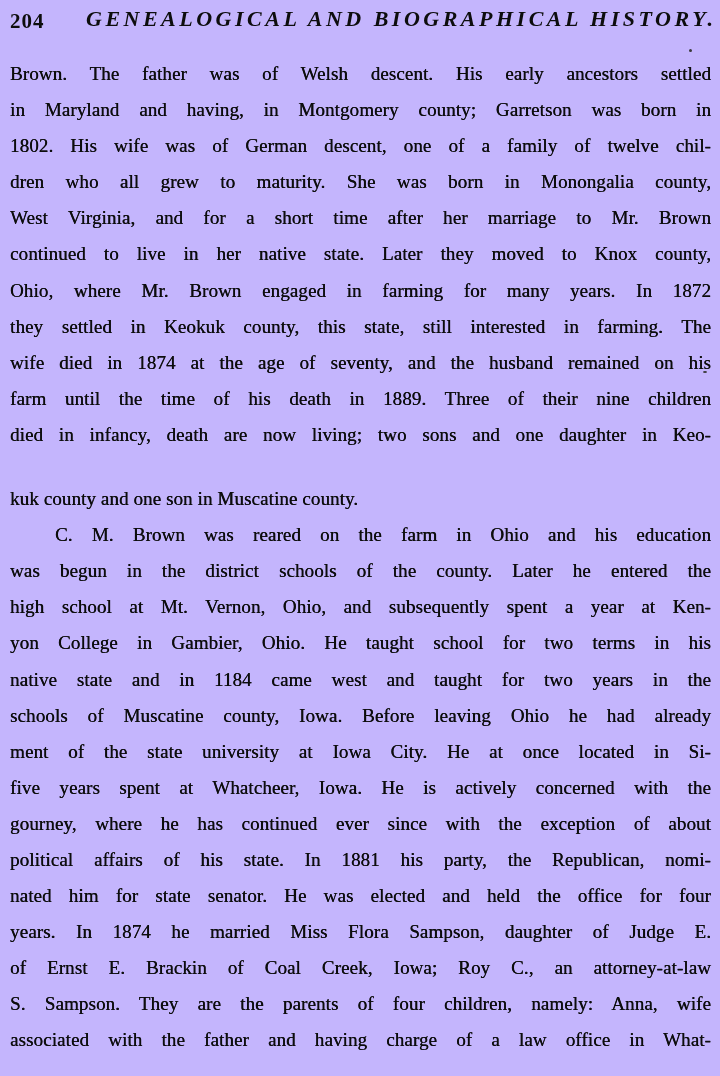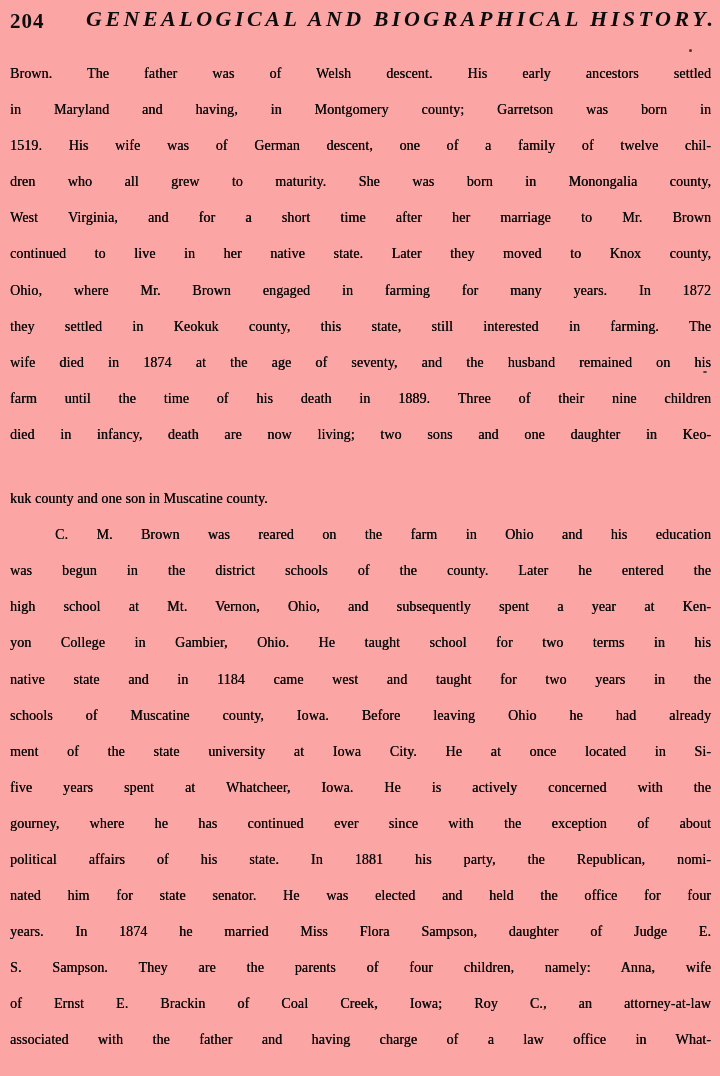--- a/index.html
+++ b/index.html
@@ -4,21 +4,21 @@
 <style>
   html, body {
     margin: 0;
     padding: 0;
     background: #ffffff;
   }
   .page {
     position: relative;
     width: 720px;
     height: 1076px;
-    background: #fca5a5;
+    background: #c4b5fd;
     color: #0d0d0d;
     font-family: "Liberation Serif", serif;
     overflow: hidden;
   }
   .running-header {
     position: absolute;
     top: 6px;
     left: 0;
     right: 0;
     height: 32px;
@@ -46,21 +46,21 @@
   .text-body {
     position: absolute;
     top: 56px;
     left: 10px;
     right: 9px;
   }
   .paragraph {
     margin: 0;
   }
   .text-line {
-    font-size: 14px;
+    font-size: 19px;
     line-height: 36.1px;
     text-align: justify;
     text-align-last: justify;
     text-shadow: 0.3px 0 0 currentColor;
     letter-spacing: 0.1px;
   }
   .text-line.indent {
     text-indent: 45px;
   }
   .text-line.last-unjustified {
@@ -82,21 +82,21 @@
 
   <div class="running-header">
     <div class="page-number">204</div>
     <div class="header-title">GENEALOGICAL AND BIOGRAPHICAL HISTORY.</div>
   </div>
 
   <div class="text-body">
       <div class="paragraph">
         <div class="text-line">Brown. The father was of Welsh descent. His early ancestors settled</div>
         <div class="text-line">in Maryland and having, in Montgomery county; Garretson was born in</div>
-        <div class="text-line">1519. His wife was of German descent, one of a family of twelve chil-</div>
+        <div class="text-line">1802. His wife was of German descent, one of a family of twelve chil-</div>
         <div class="text-line">dren who all grew to maturity. She was born in Monongalia county,</div>
         <div class="text-line">West Virginia, and for a short time after her marriage to Mr. Brown</div>
         <div class="text-line">continued to live in her native state. Later they moved to Knox county,</div>
         <div class="text-line">Ohio, where Mr. Brown engaged in farming for many years. In 1872</div>
         <div class="text-line">they settled in Keokuk county, this state, still interested in farming. The</div>
         <div class="text-line">wife died in 1874 at the age of seventy, and the husband remained on his</div>
         <div class="text-line">farm until the time of his death in 1889. Three of their nine children</div>
         <div class="text-line">died in infancy, death are now living; two sons and one daughter in Keo-</div>
         <div class="text-line last-unjustified">kuk county and one son in Muscatine county.</div>
       </div>
@@ -106,22 +106,22 @@
         <div class="text-line">high school at Mt. Vernon, Ohio, and subsequently spent a year at Ken-</div>
         <div class="text-line">yon College in Gambier, Ohio. He taught school for two terms in his</div>
         <div class="text-line">native state and in 1184 came west and taught for two years in the</div>
         <div class="text-line">schools of Muscatine county, Iowa. Before leaving Ohio he had already</div>
         <div class="text-line">ment of the state university at Iowa City. He at once located in Si-</div>
         <div class="text-line">five years spent at Whatcheer, Iowa. He is actively concerned with the</div>
         <div class="text-line">gourney, where he has continued ever since with the exception of about</div>
         <div class="text-line">political affairs of his state. In 1881 his party, the Republican, nomi-</div>
         <div class="text-line">nated him for state senator. He was elected and held the office for four</div>
         <div class="text-line">years. In 1874 he married Miss Flora Sampson, daughter of Judge E.</div>
+        <div class="text-line">of Ernst E. Brackin of Coal Creek, Iowa; Roy C., an attorney-at-law</div>
         <div class="text-line">S. Sampson. They are the parents of four children, namely: Anna, wife</div>
-        <div class="text-line">of Ernst E. Brackin of Coal Creek, Iowa; Roy C., an attorney-at-law</div>
         <div class="text-line">associated with the father and having charge of a law office in What-</div>
       </div>
     </div>
 
   <div class="speck speck-1"></div>
   <div class="speck speck-2"></div>
 
 </div>
 
 </body></html>

